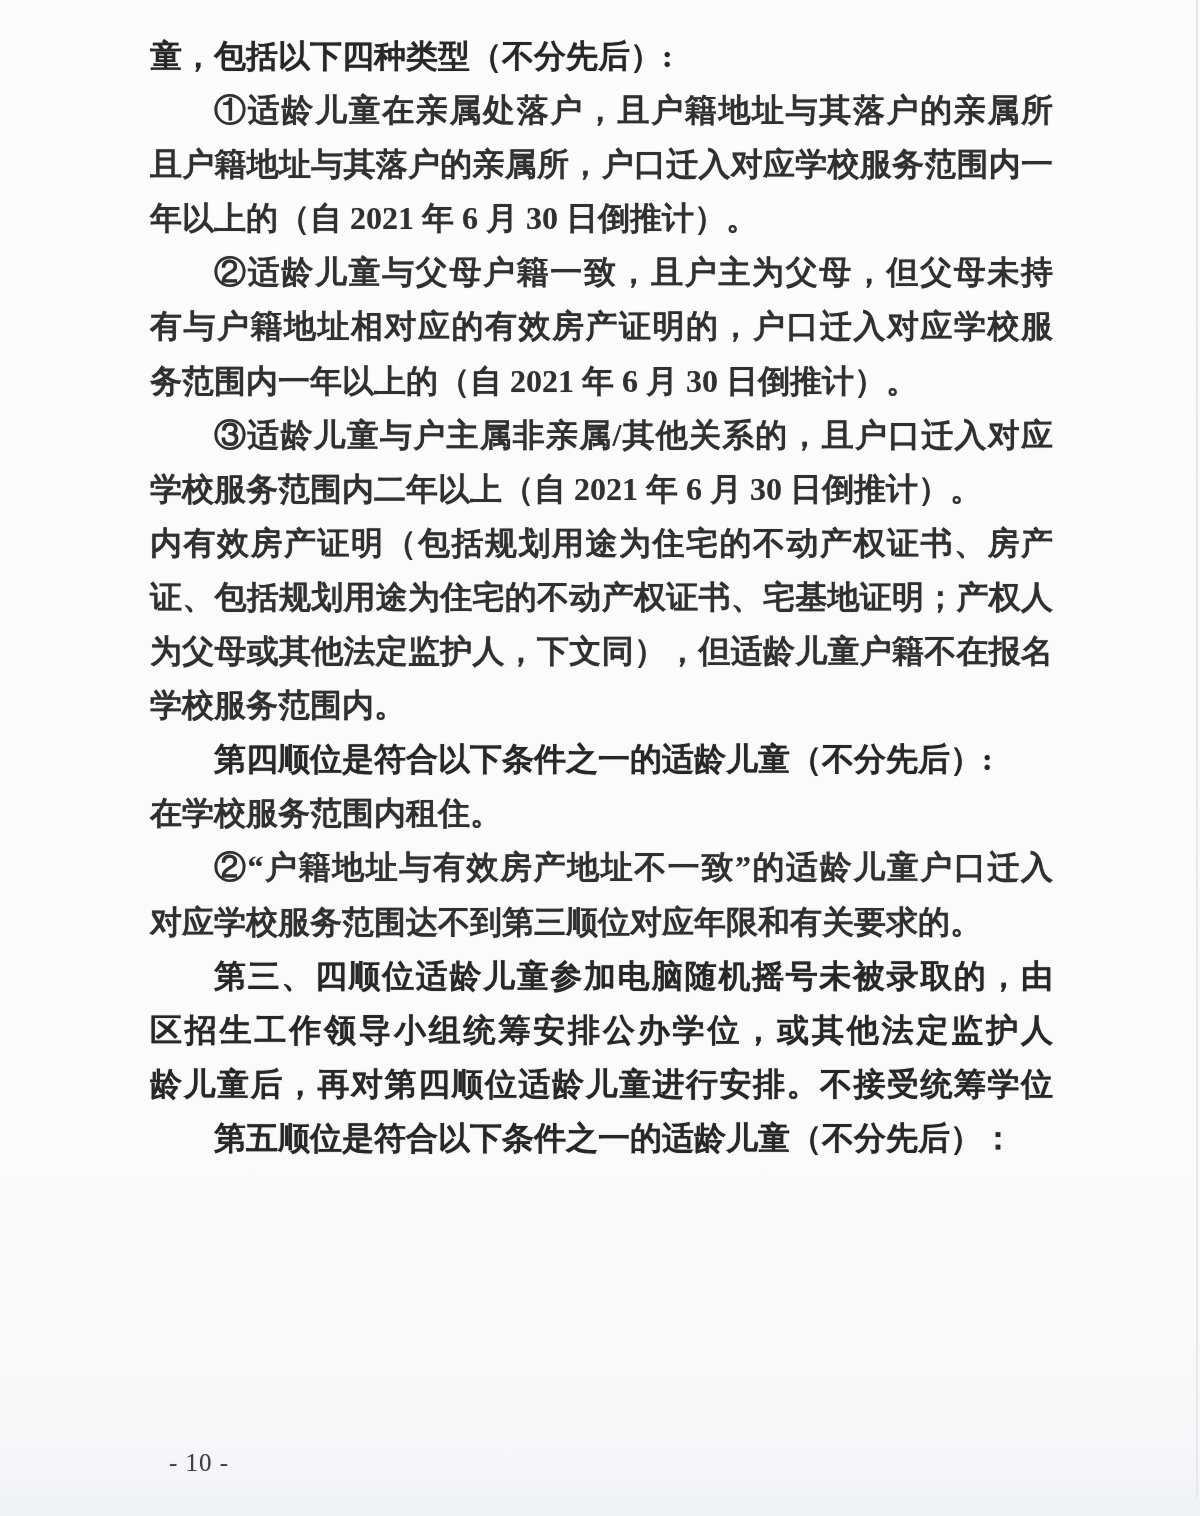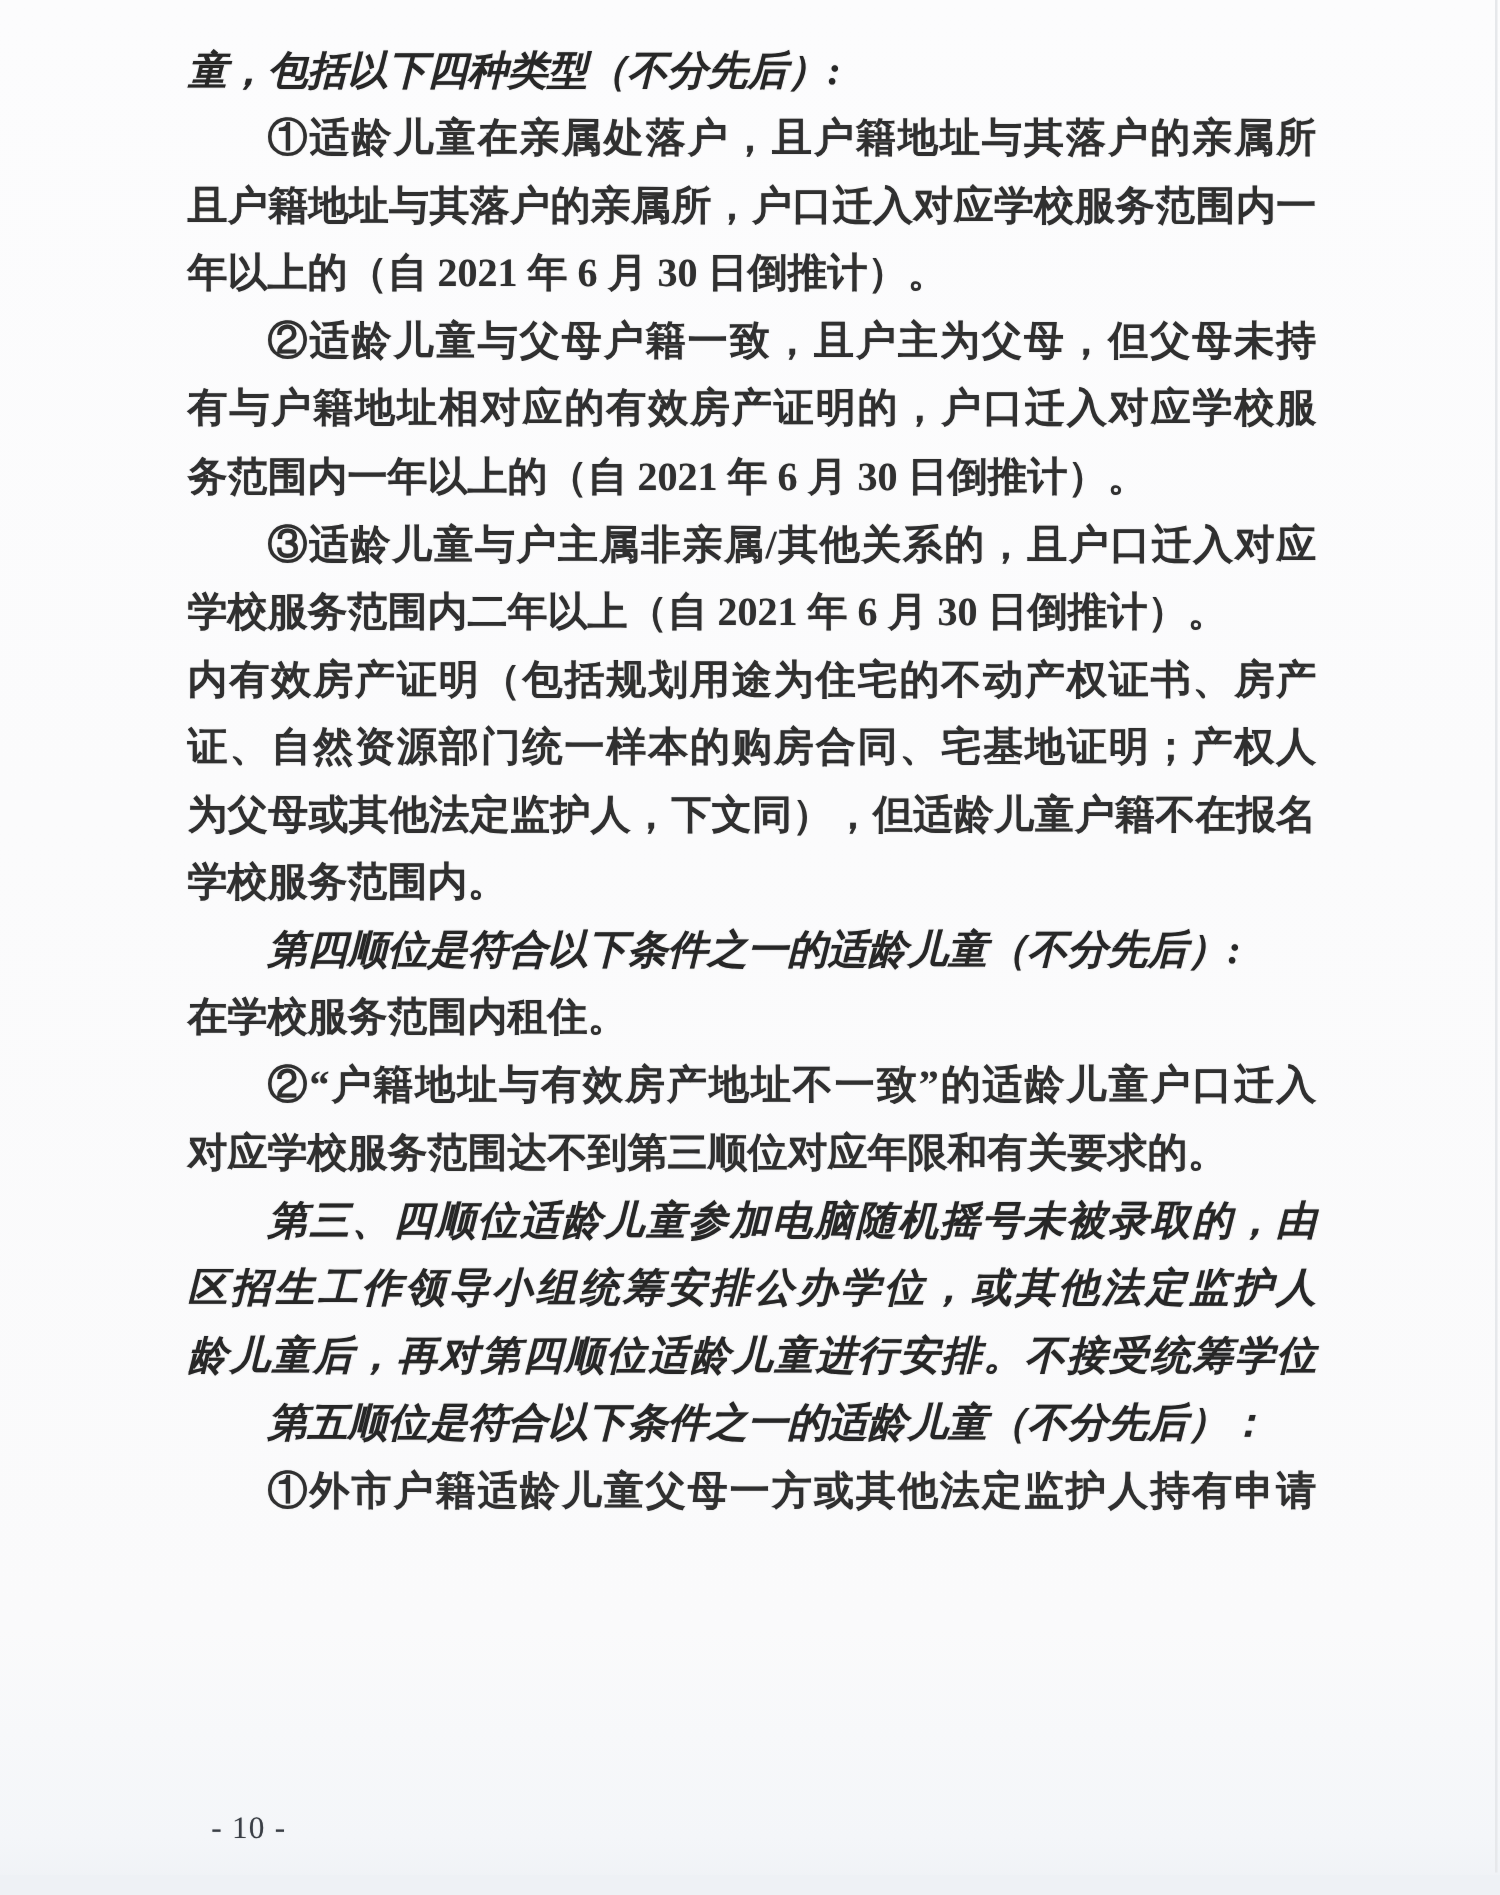--- a/index.html
+++ b/index.html
@@ -55,21 +55,20 @@
     text-align: justify;
     text-align-last: justify;
   }
   .line.indent {
     text-indent: 64px;
   }
   .line.bold {
     font-weight: bold;
     color: #272727;
     text-shadow: 0 0 1px rgba(40, 40, 40, 0.55);
-    font-style: italic;
   }
   .footer {
     position: absolute;
     left: 169px;
     top: 1449px;
     font-size: 25px;
     color: #3a3f46;
     letter-spacing: 1px;
     text-shadow: 0 0 1px rgba(70, 70, 70, 0.35);
   }
@@ -83,32 +82,31 @@
     <div class="line bold">童，包括以下四种类型（不分先后）:</div>
     <div class="line indent stretch">①适龄儿童在亲属处落户，且户籍地址与其落户的亲属所</div>
     <div class="line stretch">且户籍地址与其落户的亲属所，户口迁入对应学校服务范围内一</div>
     <div class="line">年以上的（自 2021 年 6 月 30 日倒推计）。</div>
     <div class="line indent stretch">②适龄儿童与父母户籍一致，且户主为父母，但父母未持</div>
     <div class="line stretch">有与户籍地址相对应的有效房产证明的，户口迁入对应学校服</div>
     <div class="line">务范围内一年以上的（自 2021 年 6 月 30 日倒推计）。</div>
     <div class="line indent stretch">③适龄儿童与户主属非亲属/其他关系的，且户口迁入对应</div>
     <div class="line">学校服务范围内二年以上（自 2021 年 6 月 30 日倒推计）。</div>
     <div class="line stretch">内有效房产证明（包括规划用途为住宅的不动产权证书、房产</div>
-    <div class="line stretch">证、自然资源部门统一样本的购房合同、宅基地证明；产权人</div>
+    <div class="line stretch">证、包括规划用途为住宅的不动产权证书、宅基地证明；产权人</div>
     <div class="line stretch">为父母或其他法定监护人，下文同），但适龄儿童户籍不在报名</div>
     <div class="line">学校服务范围内。</div>
     <div class="line bold indent">第四顺位是符合以下条件之一的适龄儿童（不分先后）:</div>
     <div class="line">在学校服务范围内租住。</div>
     <div class="line indent stretch">②“户籍地址与有效房产地址不一致”的适龄儿童户口迁入</div>
     <div class="line">对应学校服务范围达不到第三顺位对应年限和有关要求的。</div>
     <div class="line bold indent stretch">第三、四顺位适龄儿童参加电脑随机摇号未被录取的，由</div>
     <div class="line bold stretch">区招生工作领导小组统筹安排公办学位，或其他法定监护人</div>
     <div class="line bold stretch">龄儿童后，再对第四顺位适龄儿童进行安排。不接受统筹学位</div>
     <div class="line bold indent">第五顺位是符合以下条件之一的适龄儿童（不分先后）：</div>
-    <div class="line indent stretch">①外市户籍适龄儿童父母一方或其他法定监护人持有申请</div>
   </div>
 
   <div class="footer">
     <span>- 10 -</span>
   </div>
 
   <div class="edge-right"></div>
   <div class="bottom-band"></div>
 
 </div>

